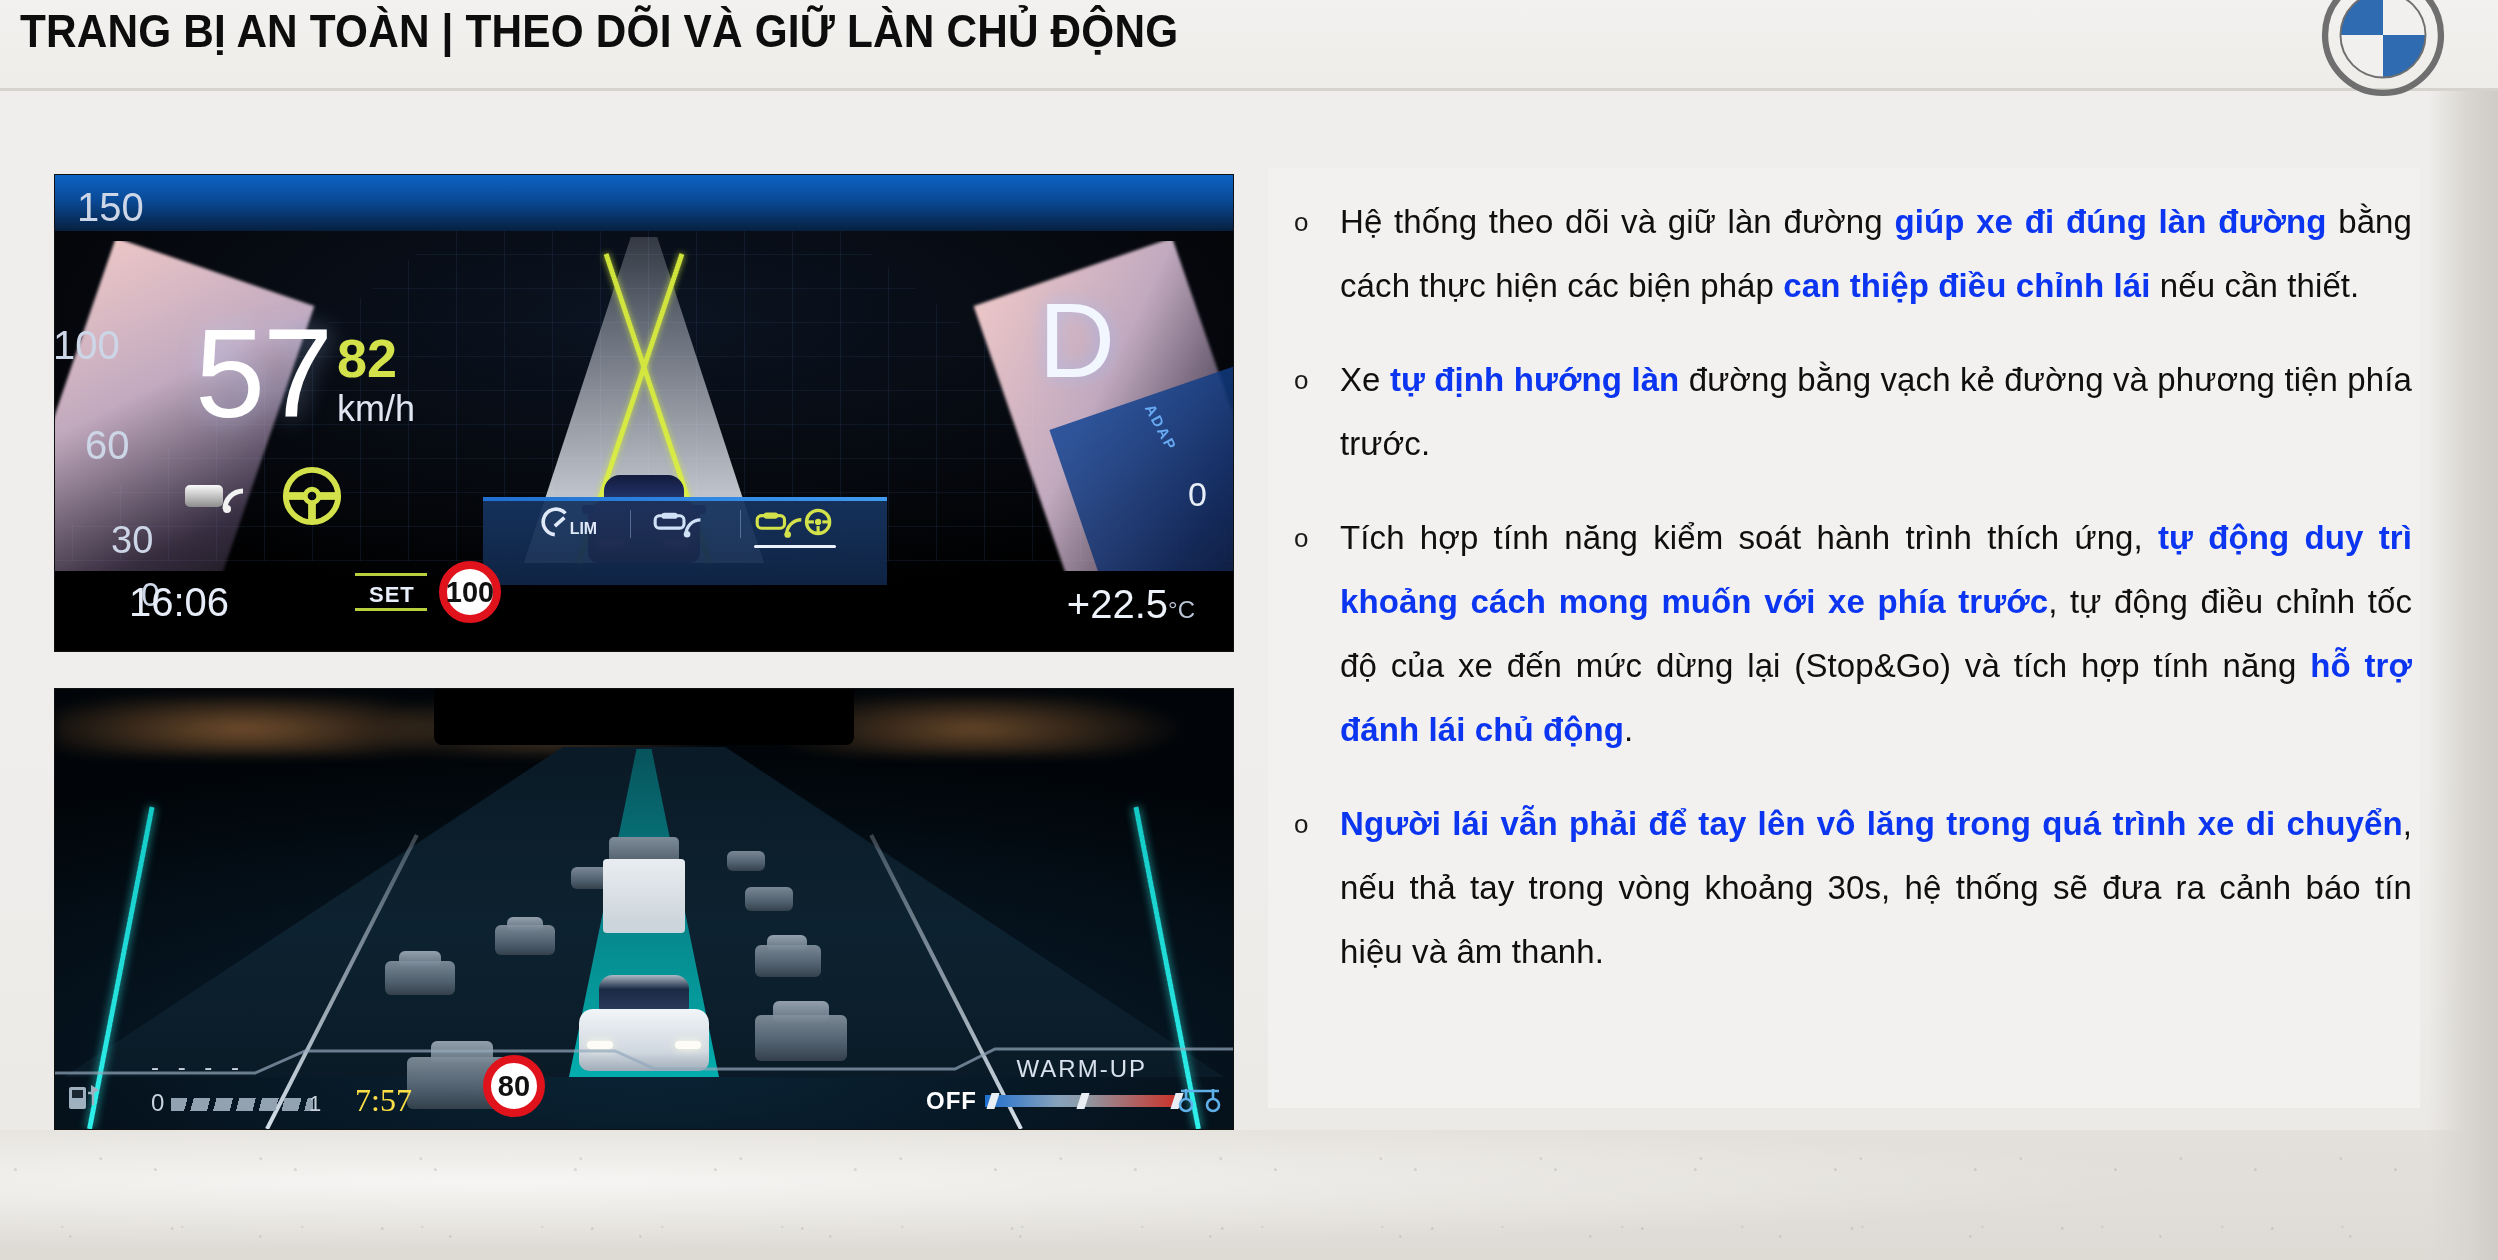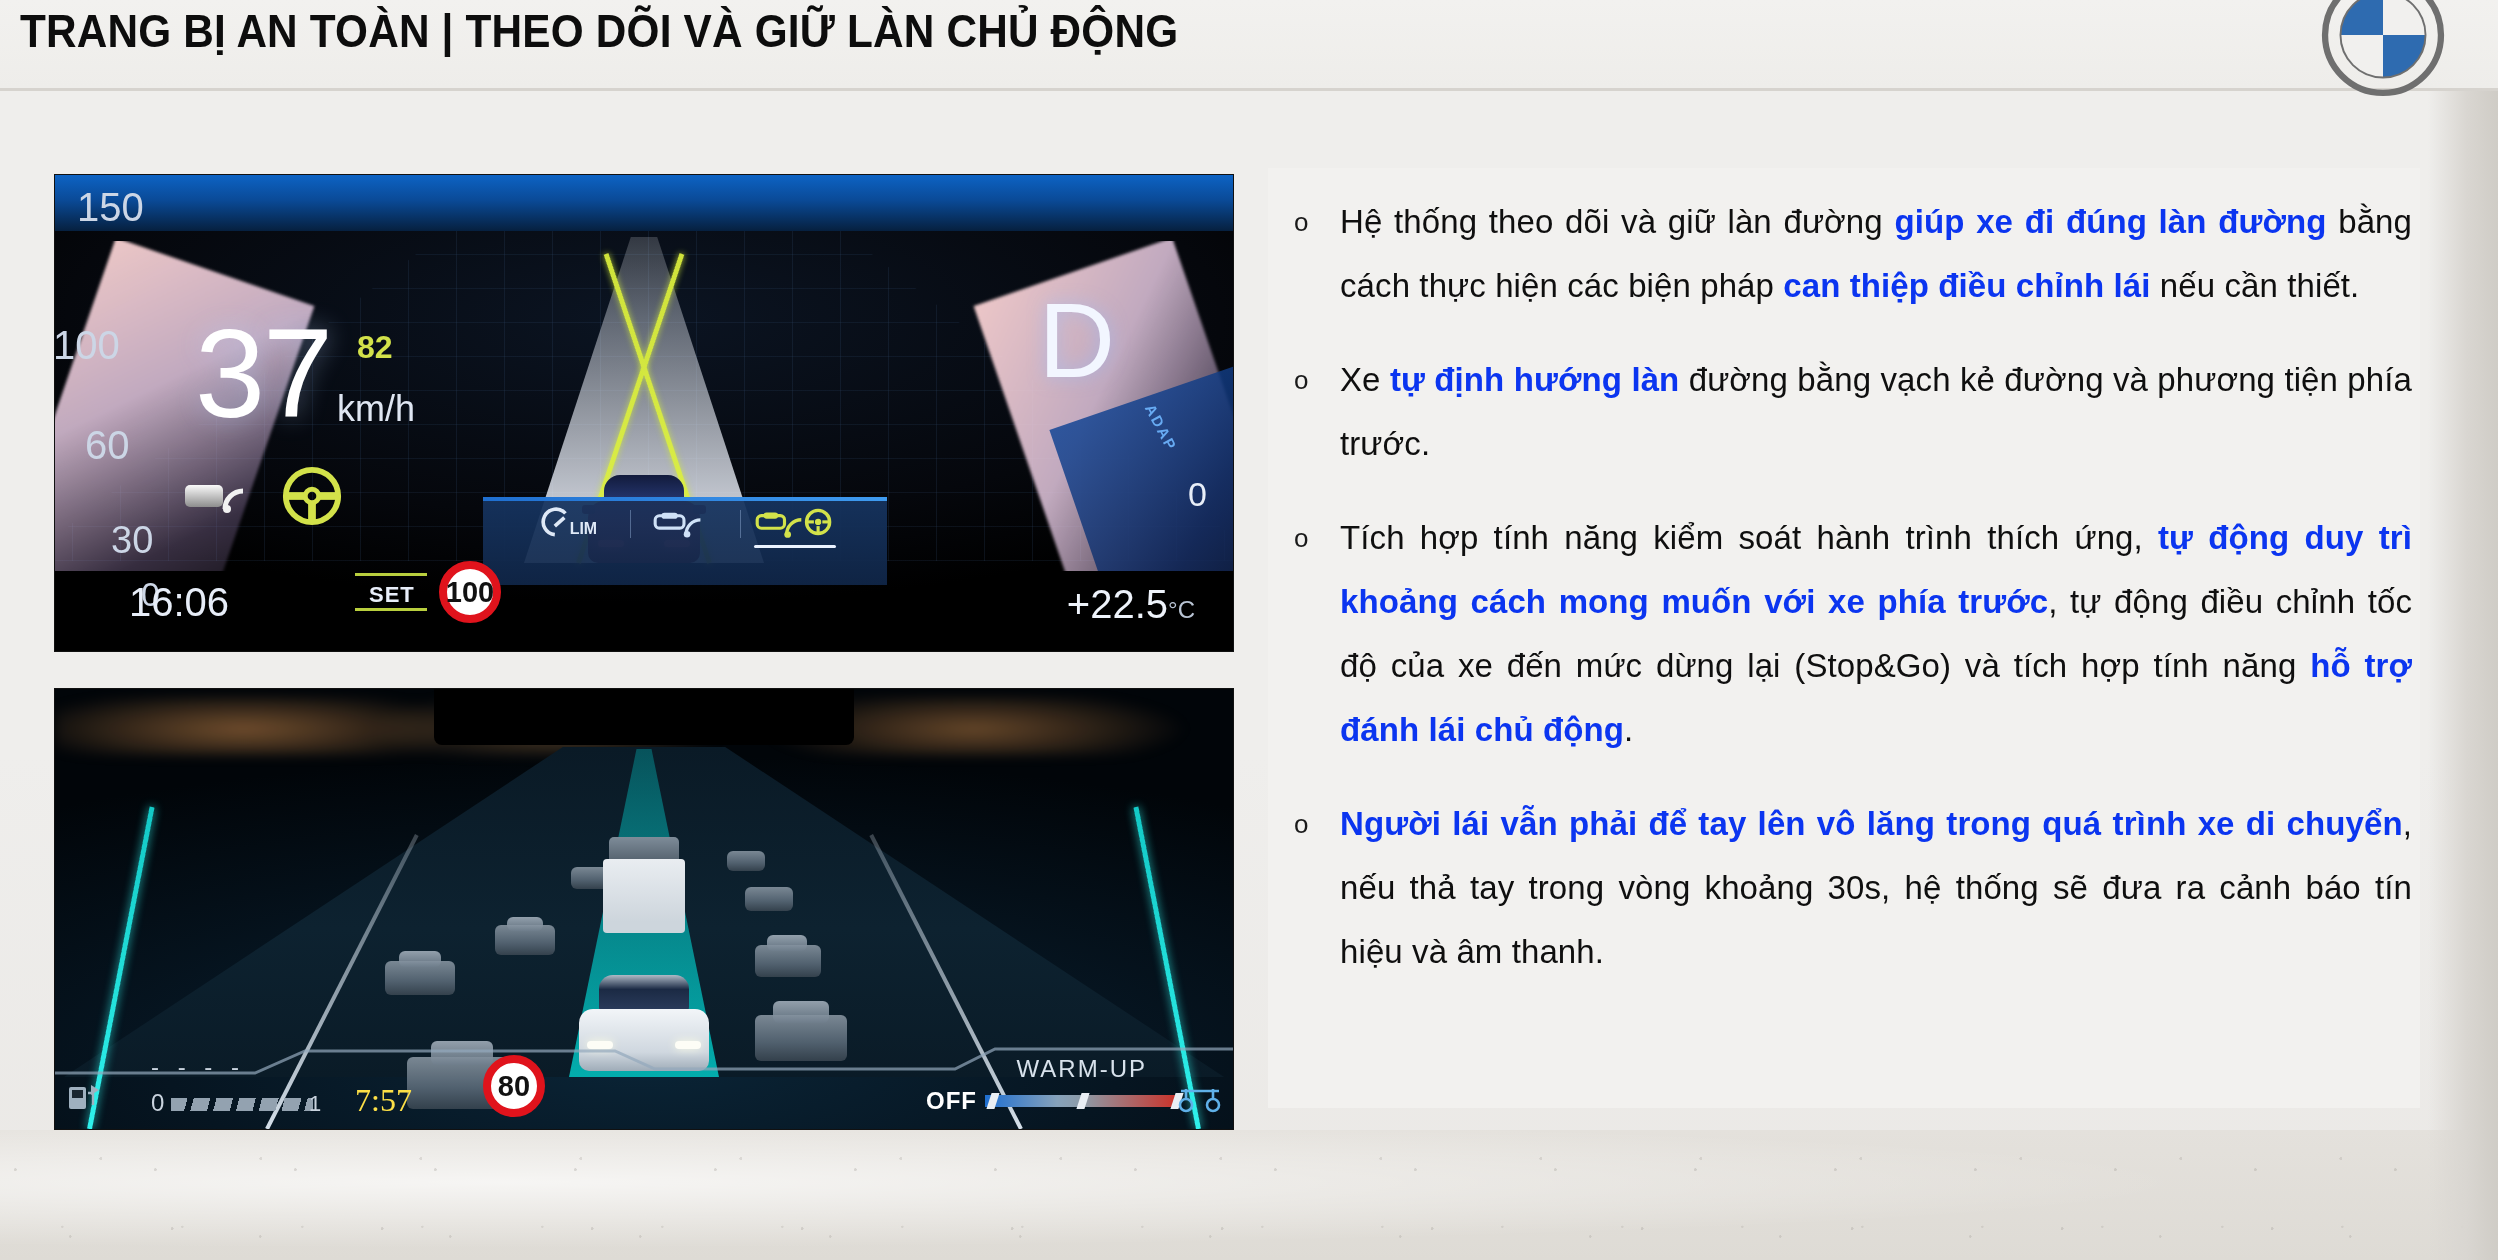--- a/index.html
+++ b/index.html
@@ -173,21 +173,21 @@
     text-shadow:0 0 18px rgba(150,190,255,.55);
   }
 
   .spd-main{
     position:absolute; left:140px; top:136px;
     font-size:126px; font-weight:300; color:#fff; line-height:1;
     text-shadow:0 0 26px rgba(180,210,255,.45); letter-spacing:-2px;
   }
   .spd-alt{
     position:absolute; left:282px; top:156px;
-    font-size:32px; font-weight:700; color:#d3e24a; line-height:1;margin-left:20px;
+    font-size:54px; font-weight:700; color:#d3e24a; line-height:1;
   }
   .spd-unit{
     position:absolute; left:282px; top:216px;
     font-size:36px; font-weight:400; color:#dfe6f2; line-height:1;
   }
   .wheel-icon{
     position:absolute; left:226px; top:290px; width:62px; height:62px;
   }
   .handshift{
     position:absolute; left:128px; top:300px; width:78px; height:44px;
@@ -400,21 +400,21 @@
 
       <div class="tick t150">150</div>
       <div class="tick t100">100</div>
       <div class="tick t60">60</div>
       <div class="tick t30">30</div>
       <div class="tick t0L">0</div>
       <div class="tick t0R">0</div>
 
       <div class="gear-d">D</div>
 
-      <div class="spd-main">37</div>
+      <div class="spd-main">57</div>
       <div class="spd-alt">82</div>
       <div class="spd-unit">km/h</div>
 
       <svg class="wheel-icon" viewBox="0 0 64 64">
         <circle cx="32" cy="32" r="27" fill="none" stroke="#d3e24a" stroke-width="6"></circle>
         <circle cx="32" cy="32" r="7" fill="none" stroke="#d3e24a" stroke-width="5"></circle>
         <rect x="5" y="28" width="22" height="8" fill="#d3e24a"></rect>
         <rect x="37" y="28" width="22" height="8" fill="#d3e24a"></rect>
         <rect x="28" y="38" width="8" height="22" fill="#d3e24a"></rect>
       </svg>

